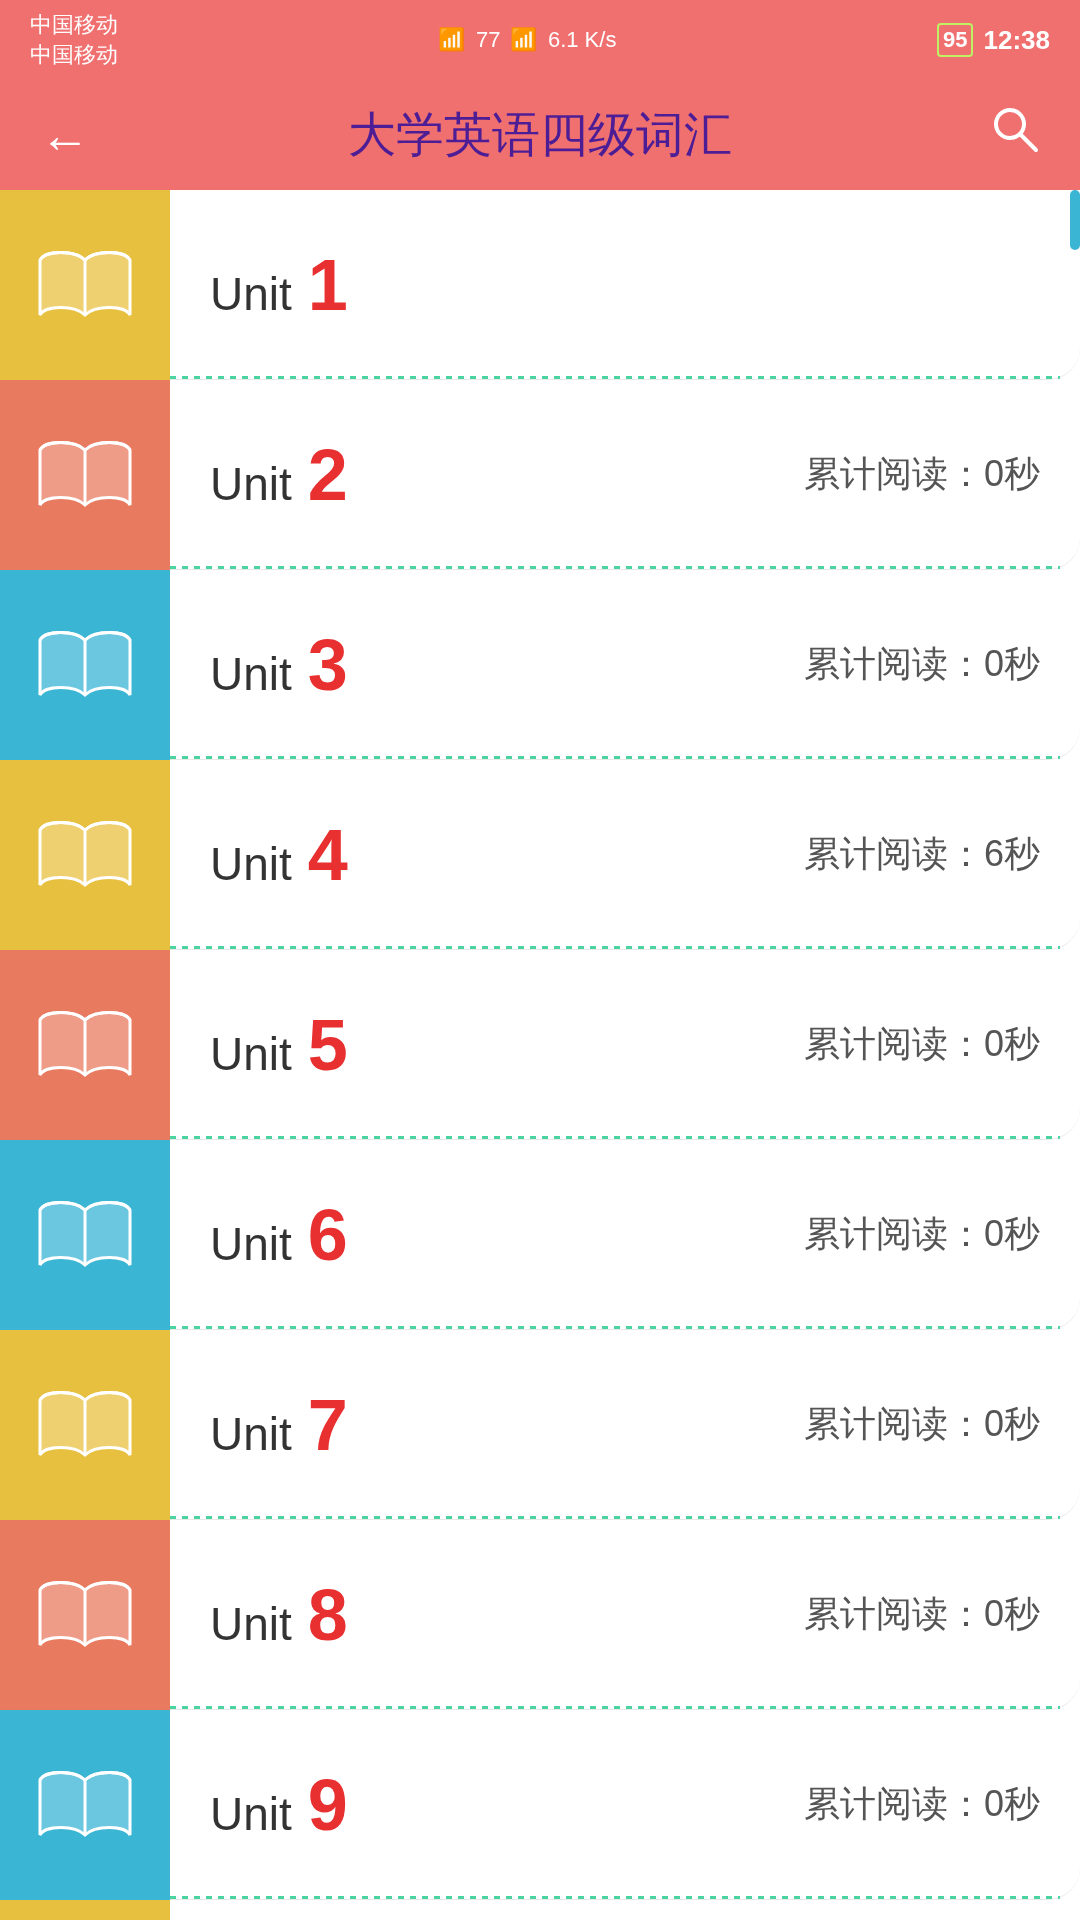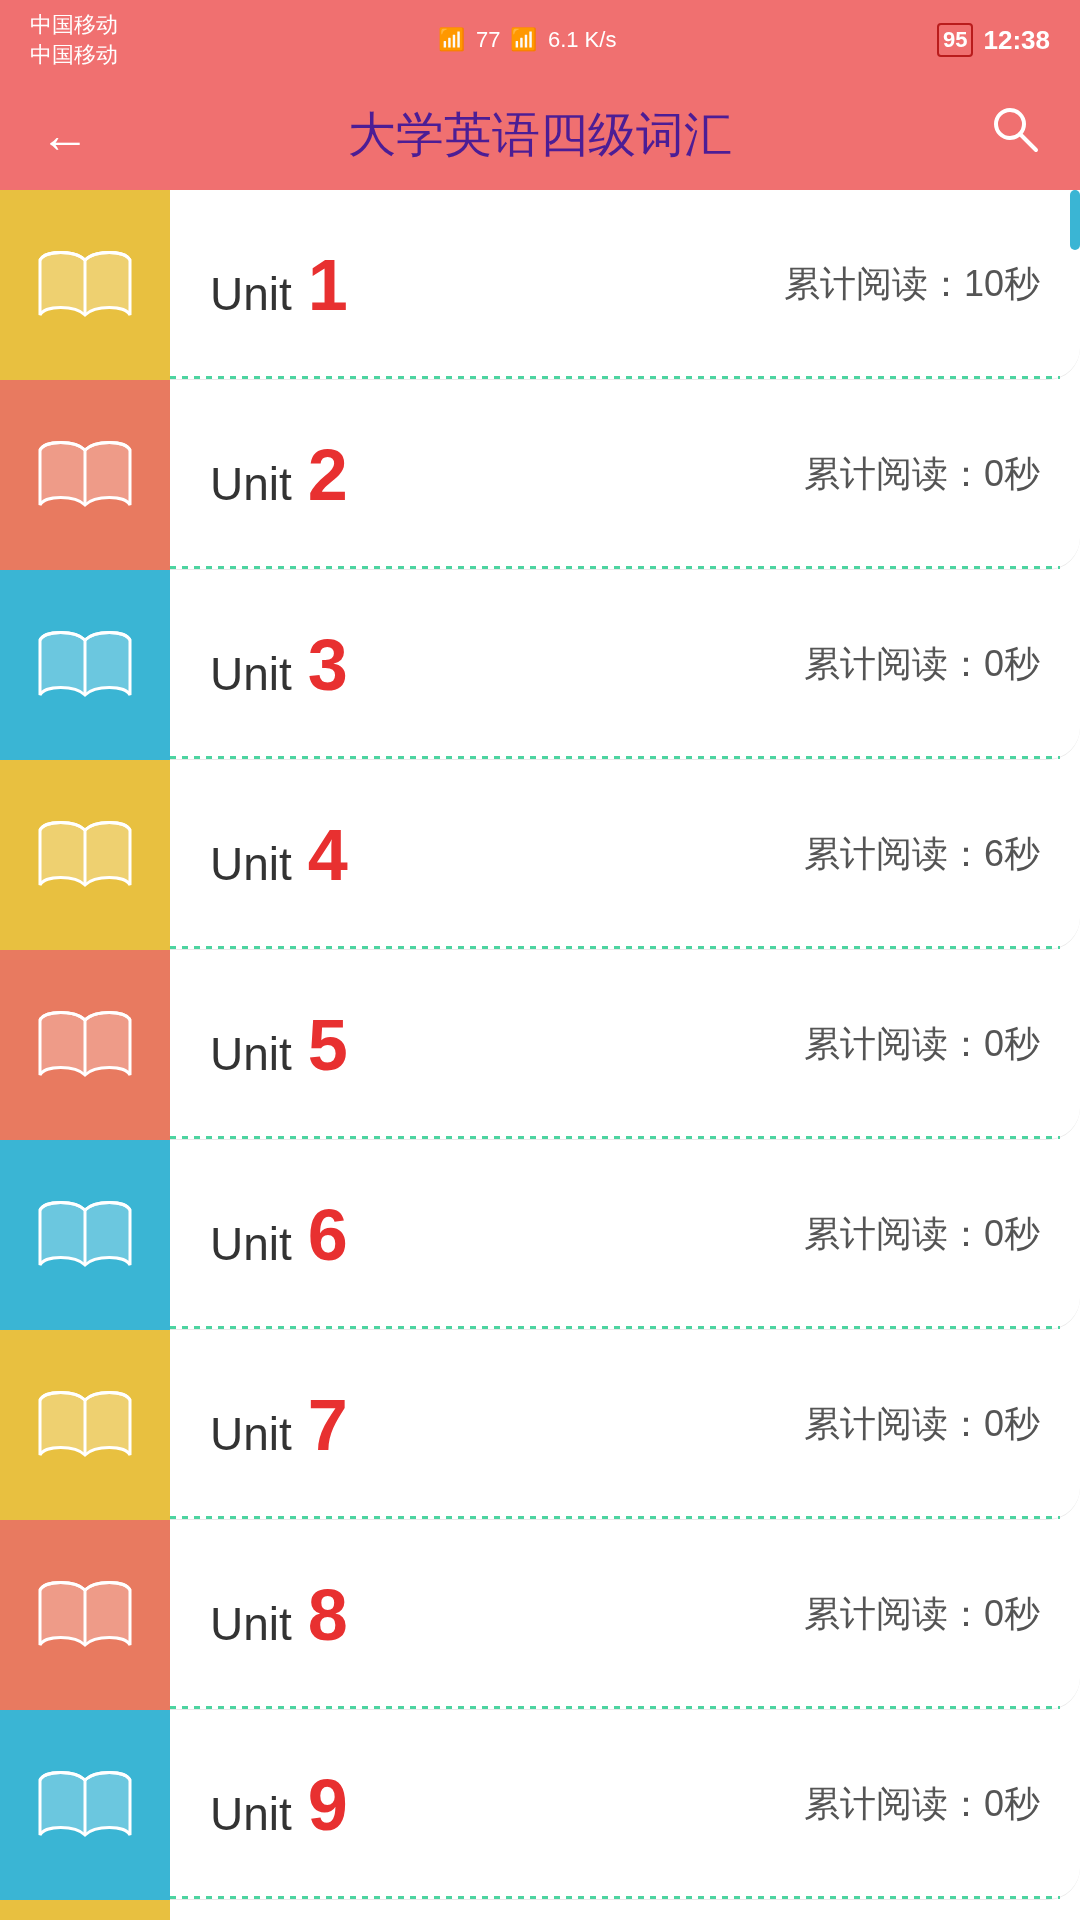--- a/index.html
+++ b/index.html
@@ -44,21 +44,21 @@
 
     .status-right {
       display: flex;
       align-items: center;
       gap: 10px;
       font-size: 26px;
       font-weight: bold;
     }
 
     .battery {
-      border: 2px solid #b91c1c;
+      border: 2px solid #bef264;
       border-radius: 4px;
       padding: 2px 4px;
       font-size: 22px;
       position: relative;
     }
 
     
     .header {
       background: #f07070;
       height: 110px;
@@ -243,23 +243,20 @@
     <line x1="50" y1="15" x2="50" y2="70" stroke="white" stroke-width="3"></line>
     <path d="M5 15 C10 5, 40 5, 50 15" fill="none" stroke="white" stroke-width="3"></path>
     <path d="M95 15 C90 5, 60 5, 50 15" fill="none" stroke="white" stroke-width="3"></path>
   </svg>
     </div>
     <div class="unit-content">
       <div class="unit-label">
         <span class="unit-text">Unit</span>
         <span class="unit-number">1</span>
       </div>
-      <div class="unit-reading">
-        <span class="reading-label">累计阅读：</span><span class="reading-value">10秒</span>
-      </div>
     </div>
   </div>
     <div class="unit-item">
     <div class="unit-icon-wrapper">
       <svg class="book-icon" viewBox="0 0 100 80" fill="none" xmlns="http://www.w3.org/2000/svg">
     <path d="M50 15 C40 5, 10 5, 5 15 L5 70 C10 60, 40 60, 50 70 C60 60, 90 60, 95 70 L95 15 C90 5, 60 5, 50 15Z" fill="rgba(255,255,255,0.25)" stroke="white" stroke-width="3"></path>
     <line x1="50" y1="15" x2="50" y2="70" stroke="white" stroke-width="3"></line>
     <path d="M5 15 C10 5, 40 5, 50 15" fill="none" stroke="white" stroke-width="3"></path>
     <path d="M95 15 C90 5, 60 5, 50 15" fill="none" stroke="white" stroke-width="3"></path>
   </svg>

